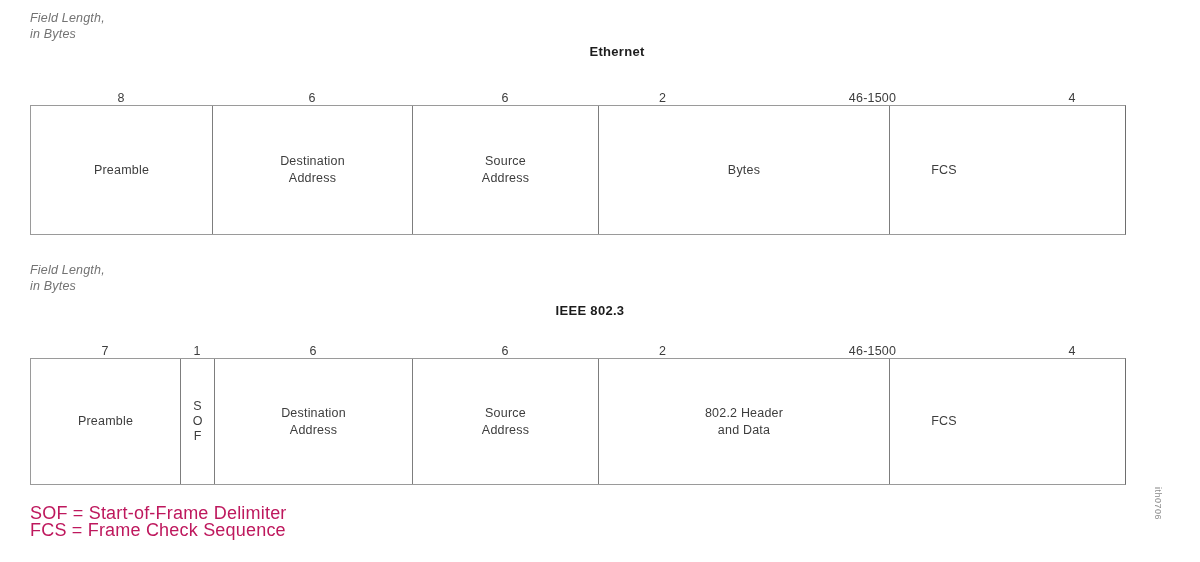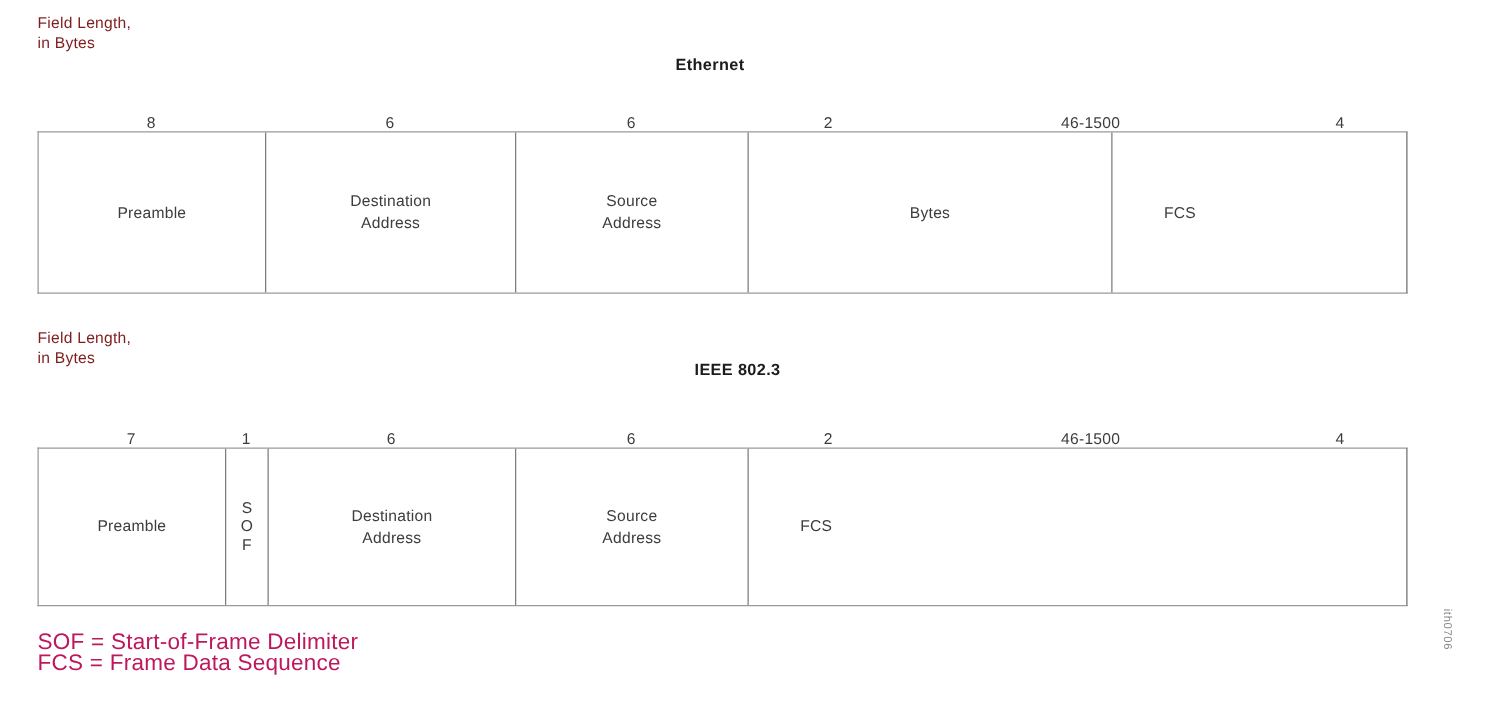--- a/index.html
+++ b/index.html
@@ -16,23 +16,24 @@
     overflow: hidden;
   }
 
   
   .abs { position: absolute; }
 
   
   .field-caption {
     font-size: 12.5px;
     line-height: 16px;
-    color: #7f1d1d;
+    color: #737373;
     letter-spacing: 0.2px;
     white-space: pre-line;
+    font-style: italic;
   }
 
   
   .frame-title {
     font-size: 13px;
     font-weight: bold;
     color: #1c1c1c;
     letter-spacing: 0.3px;
     text-align: center;
   }
@@ -103,21 +104,21 @@
     transform-origin: left top;
     white-space: nowrap;
   }
 </style>
 </head>
 <body>
 
 <div class="abs field-caption" style="left:30px; top:10px;">Field Length,
 in Bytes</div>
 
-<div class="abs frame-title" style="left:468px; top:44px; width:200px;">Ethernet</div>
+<div class="abs frame-title" style="left:517px; top:44px; width:200px;">Ethernet</div>
 
 <div class="frame" id="frame-ethernet" style="left:30px; top:83px;">
   <div class="byte-row">
       <div class="byte-cell" style="width: 182px;">8</div>
       <div class="byte-cell" style="width: 200px;">6</div>
       <div class="byte-cell" style="width: 186px;">6</div>
       <div class="byte-cell" style="width: 129px;">2</div>
       <div class="byte-cell" style="width: 291px;">46-1500</div>
       <div class="byte-cell" style="width: 108px;">4</div>
     </div>
@@ -128,41 +129,43 @@
       <div class="field-cell" style="width: 186px;">Source
 Address</div>
       <div class="field-cell" style="width: 291px;">Bytes</div>
       <div class="field-cell" style="width: 108px;">FCS</div>
     </div>
 </div>
 
 <div class="abs field-caption" style="left:30px; top:262px;">Field Length,
 in Bytes</div>
 
-<div class="abs frame-title" style="left:490px; top:288px; width:200px;">IEEE 802.3</div>
+<div class="abs frame-title" style="left:490px; top:303px; width:200px;">IEEE 802.3</div>
 
 <div class="frame" id="frame-ieee8023" style="left:30px; top:336px;">
   <div class="byte-row">
       <div class="byte-cell" style="width: 150px;">7</div>
       <div class="byte-cell" style="width: 34px;">1</div>
       <div class="byte-cell" style="width: 198px;">6</div>
       <div class="byte-cell" style="width: 186px;">6</div>
       <div class="byte-cell" style="width: 129px;">2</div>
       <div class="byte-cell" style="width: 291px;">46-1500</div>
       <div class="byte-cell" style="width: 108px;">4</div>
     </div>
   <div class="box-row" style="height:127px;">
       <div class="field-cell" style="width: 150px;">Preamble</div>
       <div class="field-cell vertical" style="width: 34px;"><span>S</span><span>O</span><span>F</span></div>
       <div class="field-cell" style="width: 198px;">Destination
 Address</div>
       <div class="field-cell" style="width: 186px;">Source
 Address</div>
+      <div class="field-cell" style="width: 291px;">802.2 Header
+and Data</div>
       <div class="field-cell" style="width: 108px;">FCS</div>
     </div>
 </div>
 
 <div class="abs legend" id="legend-block" style="left:30px; top:505px;">
     <div>SOF = Start-of-Frame Delimiter</div>
-    <div>FCS = Frame Data Sequence</div>
+    <div>FCS = Frame Check Sequence</div>
   </div>
 
 <div class="doc-id" style="left:1163px; top:487px;">ith0706</div>
 
 </body></html>

